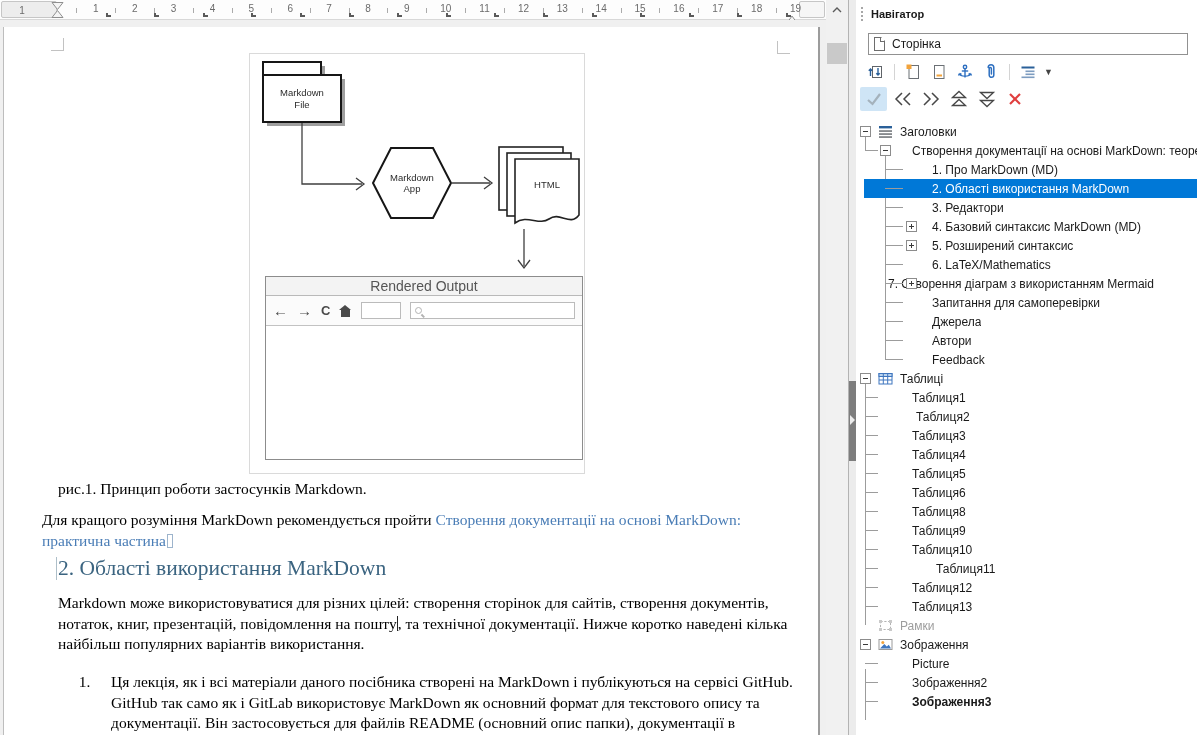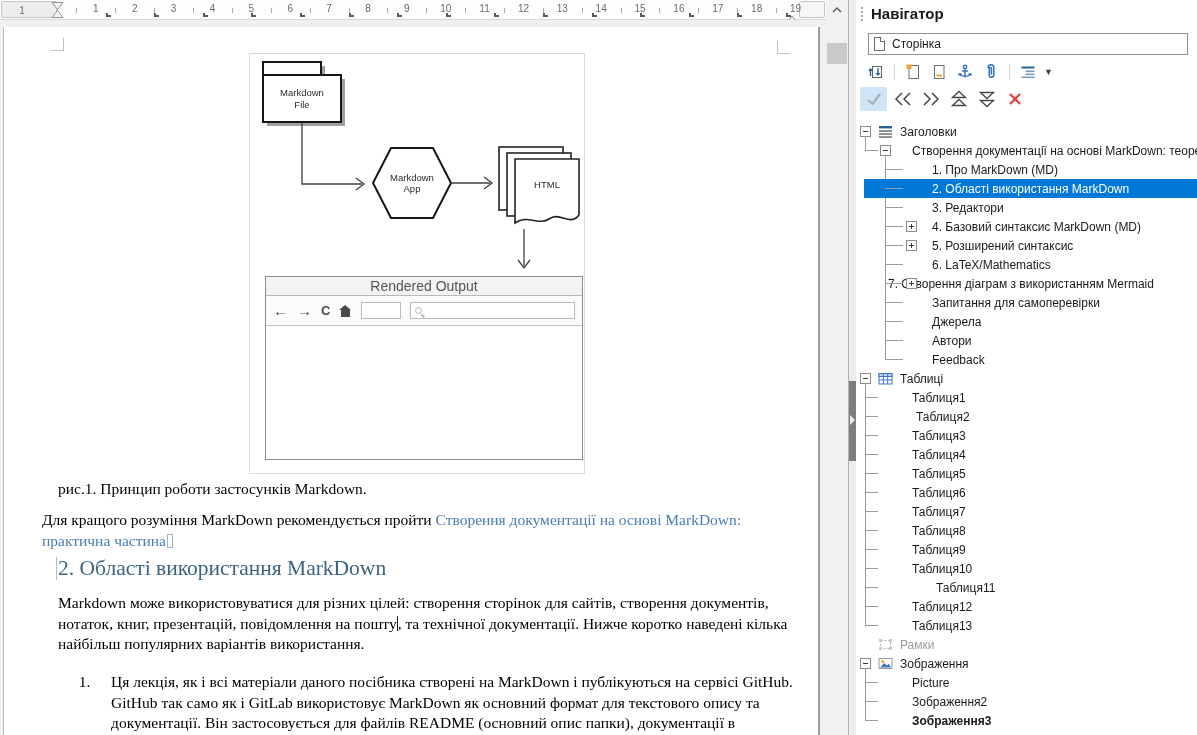--- a/index.html
+++ b/index.html
@@ -64,21 +64,21 @@
   #para2 { left:54px; top:566px; width:738px; }
   #list { left:54px; top:645px; width:738px; display:flex; }
   #list-num { width:53px; text-align:center; flex:0 0 53px; }
   #list-body { flex:1; }
 
   
   #navigator { position:absolute; left:856px; top:0; width:341px; height:735px; background:#fff; font-size:12px; color:#1a1a1a; }
   #nav-header { height:27px; display:flex; align-items:center; }
   .grip-dots { display:flex; flex-direction:column; gap:2px; margin-left:5px; }
   .grip-dots i { width:2px; height:2px; background:#8a8a8a; border-radius:50%; }
-  #nav-title { margin-left:8px; font-weight:bold; font-size:15px; }
+  #nav-title { margin-left:8px; font-weight:bold; font-size:11px; }
   #nav-combo { position:absolute; left:12px; top:33px; width:320px; height:22px; border:1px solid #919191; background:#fff; display:flex; align-items:center; padding-left:5px; gap:7px; }
   .page-ico { width:11px; height:14px; border:1px solid #6d6d6d; background:#fff; position:relative; }
   .page-ico::after { content:""; position:absolute; right:-1px; top:-1px; border-left:4px solid transparent; border-top:4px solid #fff; box-shadow:-1px 1px 0 #6d6d6d; }
   .nav-toolbar { position:absolute; display:flex; align-items:center; }
   #nav-tb1 { left:8px; top:60px; height:24px; gap:2px; }
   #nav-tb2 { left:4px; top:87px; height:24px; gap:4px; }
   .tbtn { width:24px; height:24px; display:flex; align-items:center; justify-content:center; }
   .tbtn-toggle { width:27px; height:24px; background:#cfe5f6; border-radius:2px; display:flex; align-items:center; justify-content:center; }
   .tsep { width:1px; height:16px; background:#d4d4d4; margin:0 4px; }
   .dd-arrow { font-size:9px; color:#444; margin-left:2px; }
@@ -434,24 +434,20 @@
       <div class="trow">
         <span class="t-dash" style="left: 9px; width: 13px;"></span>
         <span class="t-label" style="margin-left: 56px;">Таблиця5</span>
       </div>
       <div class="trow">
         <span class="t-dash" style="left: 9px; width: 13px;"></span>
         <span class="t-label" style="margin-left: 56px;">Таблиця6</span>
       </div>
       <div class="trow">
         <span class="t-dash" style="left: 9px; width: 13px;"></span>
-        <span class="t-label" style="margin-left: 56px;">Таблиця7</span>
-      </div>
-      <div class="trow">
-        <span class="t-dash" style="left: 9px; width: 13px;"></span>
         <span class="t-label" style="margin-left: 56px;">Таблиця8</span>
       </div>
       <div class="trow">
         <span class="t-dash" style="left: 9px; width: 13px;"></span>
         <span class="t-label" style="margin-left: 56px;">Таблиця9</span>
       </div>
       <div class="trow">
         <span class="t-dash" style="left: 9px; width: 13px;"></span>
         <span class="t-label" style="margin-left: 56px;">Таблиця10</span>
       </div>

